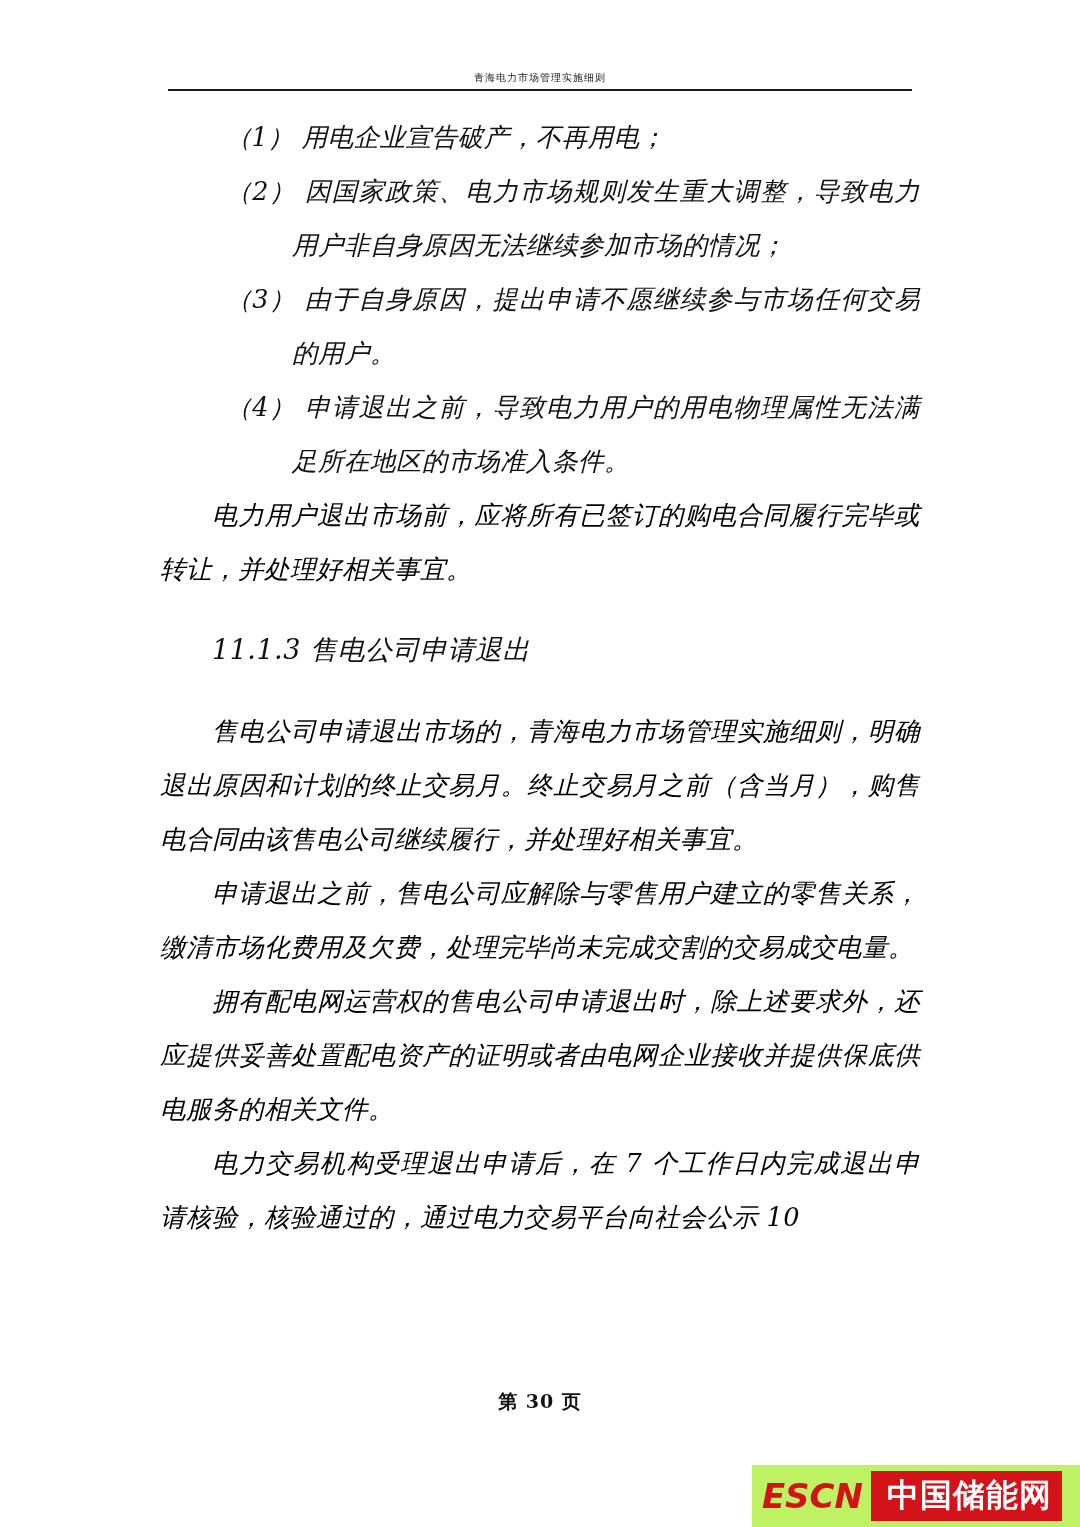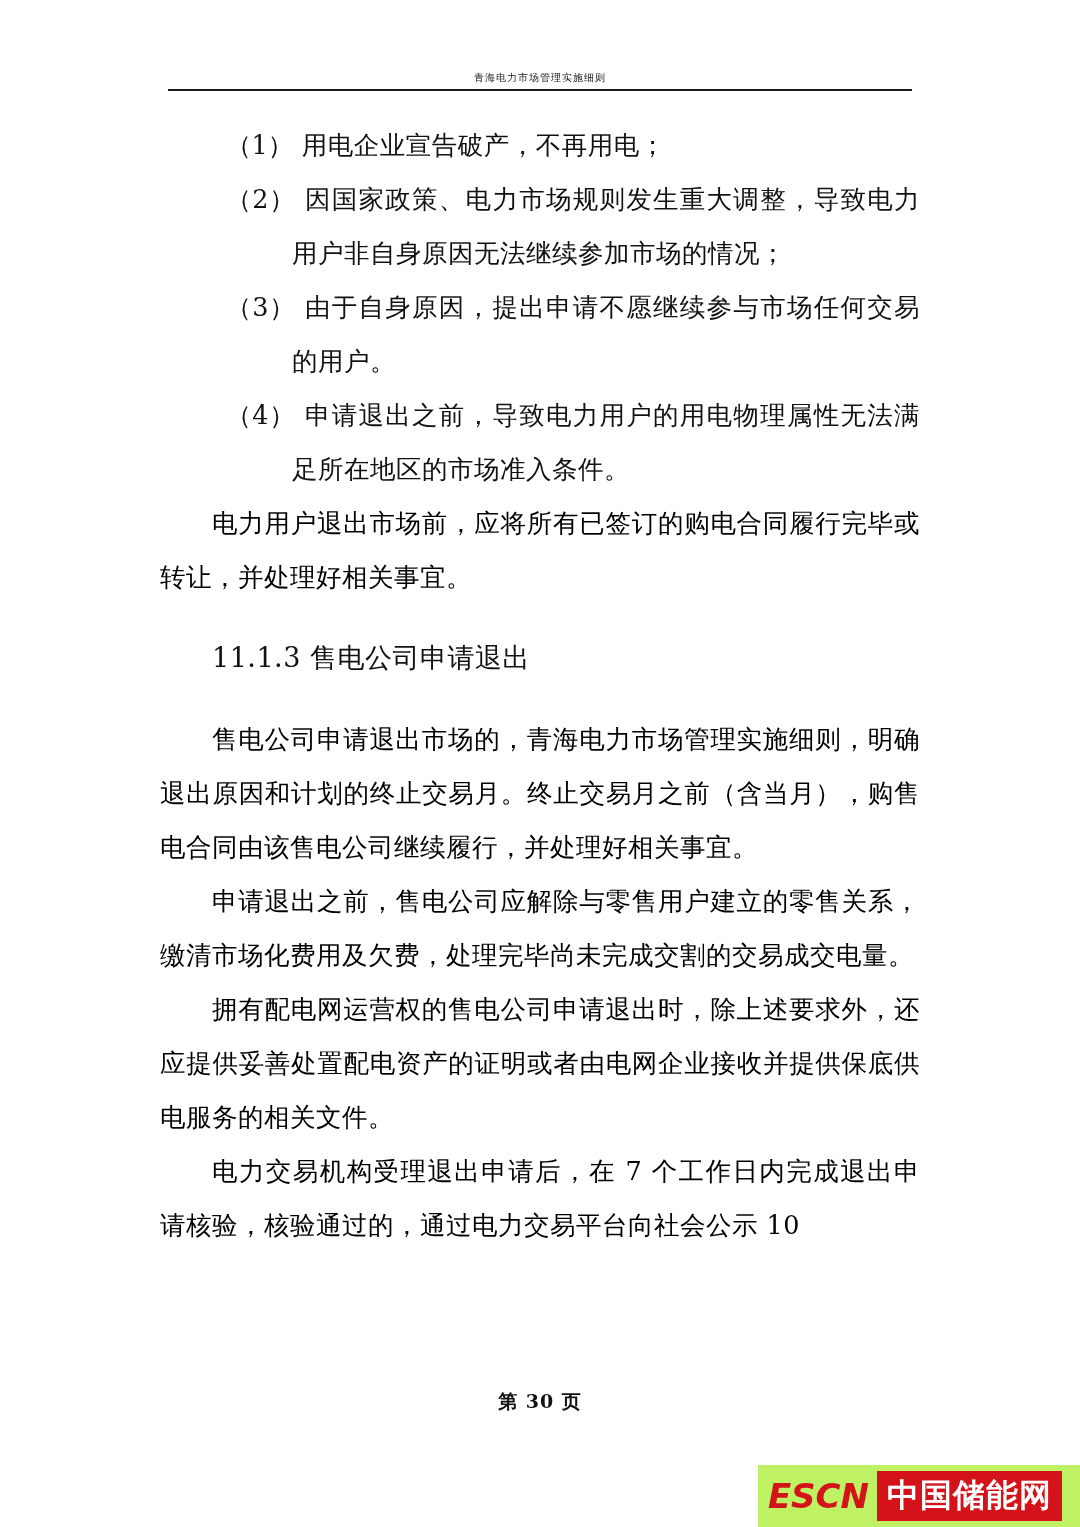--- a/index.html
+++ b/index.html
@@ -36,23 +36,24 @@
     font-family: "DejaVu Serif", "Liberation Serif", serif;
   }
   .header-rule {
     margin-top: 5px;
     border-bottom: 2px solid #1a1a1a;
     width: 100%;
   }
   
   .content {
     position: absolute;
-    top: 118px;
+    top: 110px;
     left: 160px;
     width: 760px;
+    font-style: italic;
   }
   .para {
     font-size: 25.5px;
     line-height: 54px;
     letter-spacing: 0.5px;
     text-align: justify;
     text-justify: inter-ideograph;
     margin: 0 0 0 0;
     color: #000000;
   }
@@ -111,21 +112,21 @@
     color: #d4121a;
     letter-spacing: 0px;
     padding: 0 8px 0 10px;
   }
   .wm-cn {
     font-family: "DejaVu Sans", "Liberation Sans", sans-serif;
     font-weight: bold;
     font-size: 32px;
     color: #ffffff;
     background: #d4121a;
-    padding: 6px 10px 8px 10px;
+    padding: 6px 10px 8px 16px;
     letter-spacing: 1px;
     line-height: 1;
     height: 36px;
     display: flex;
     align-items: center;
     margin-right: 18px;
   }
 </style>
 </head>
 <body>

